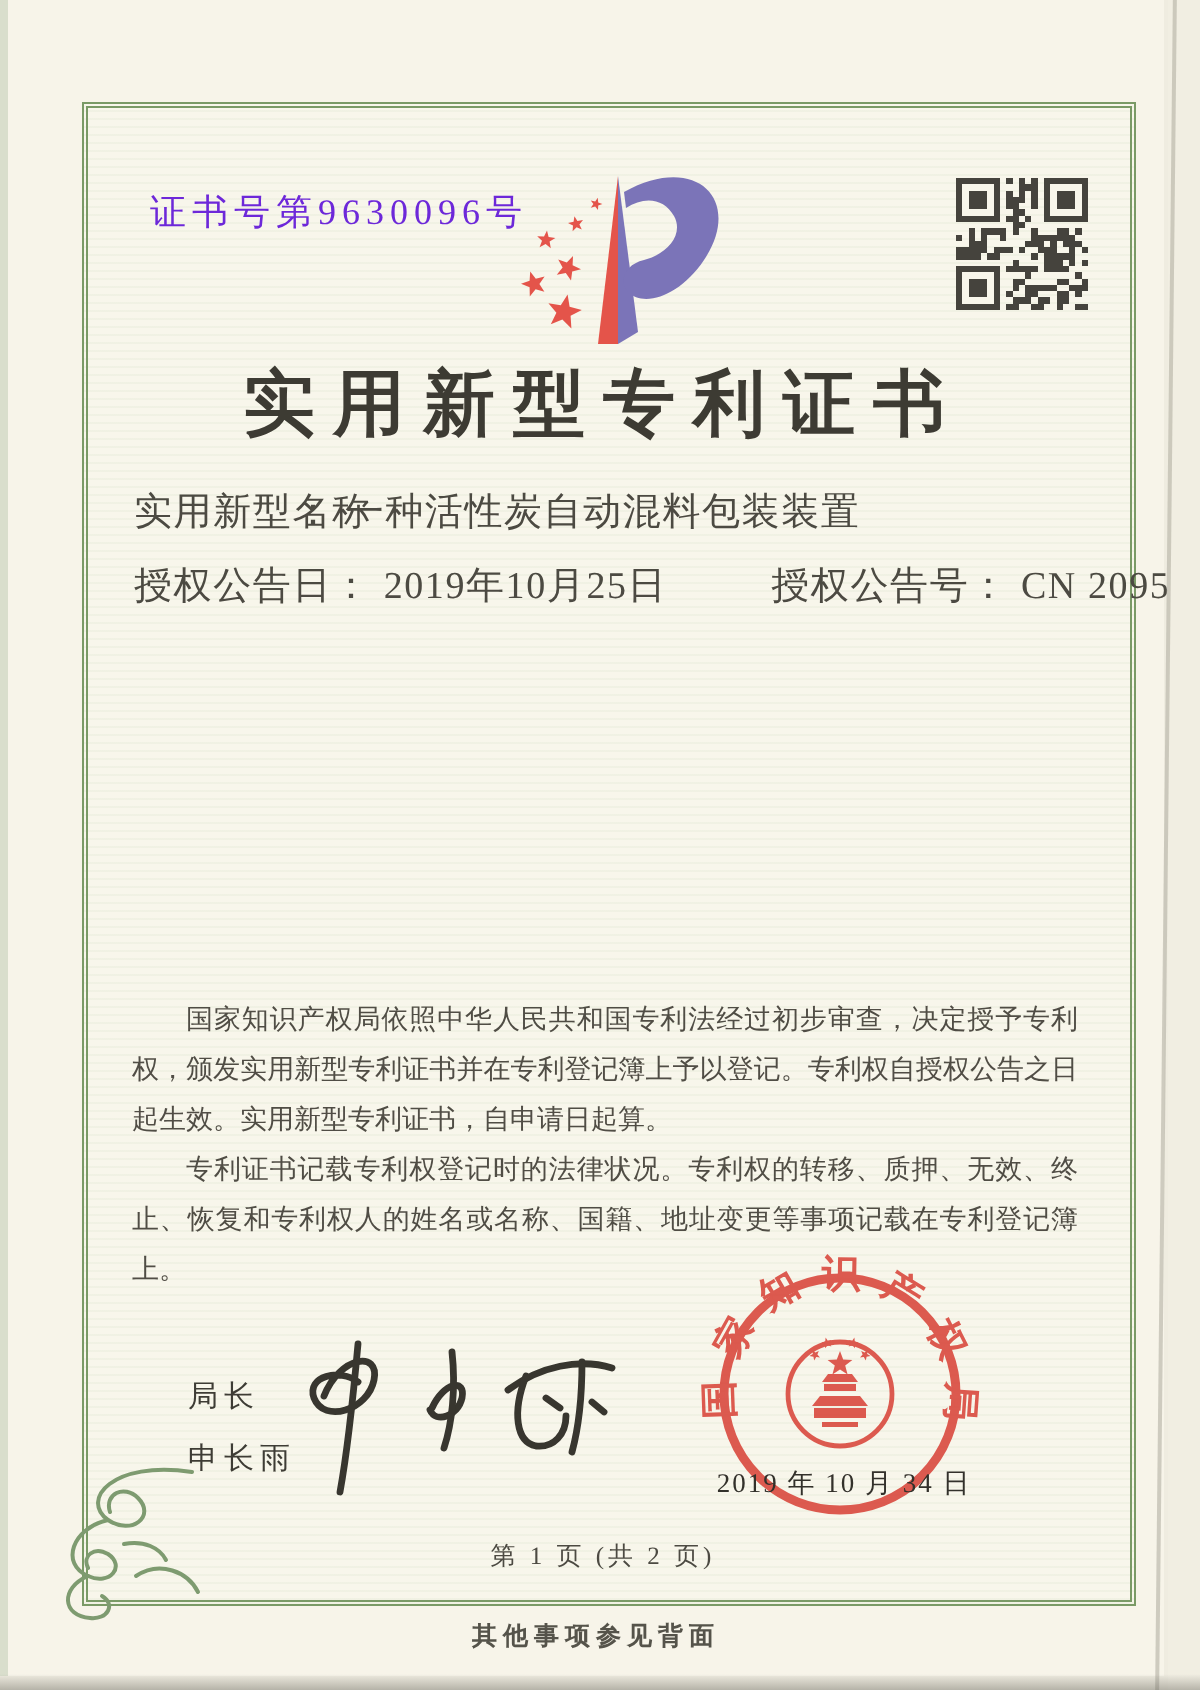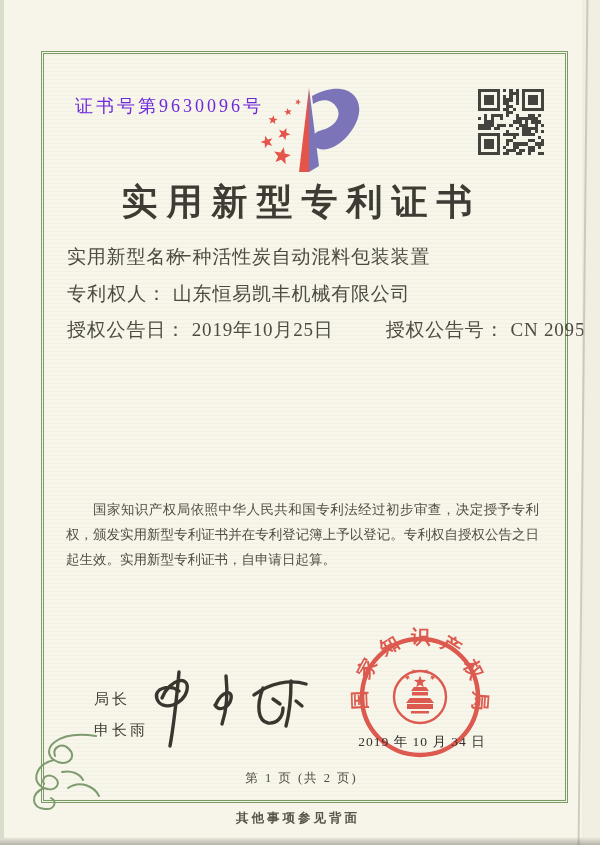--- a/index.html
+++ b/index.html
@@ -222,29 +222,27 @@
     </g>
 </svg>
 
 <div class="title">实用新型专利证书</div>
 
 <div class="fields">
   <div class="row">
     <span class="row-label">实用新型名称</span><span>：</span><span class="row-value">一种活性炭自动混料包装装置</span>
   </div>
   <div class="row">
-    <span class="row-label">专利权人</span><span>：</span><span class="row-value">山东恒易凯丰机械有限公司</span>
-  </div>
-  <div class="row">
     <span class="row-label narrow">授权公告日</span><span>：</span><span class="row-value">2019年10月25日</span><span class="grant-gap"></span><span class="row-label narrow">授权公告号</span><span>：</span><span class="row-value">CN 209535519 U</span>
   </div>
 </div>
 
 <div class="paras">
   <p>国家知识产权局依照中华人民共和国专利法经过初步审查，决定授予专利权，颁发实用新型专利证书并在专利登记簿上予以登记。专利权自授权公告之日起生效。实用新型专利证书，自申请日起算。</p>
+  <p>专利证书记载专利权登记时的法律状况。专利权的转移、质押、无效、终止、恢复和专利权人的姓名或名称、国籍、地址变更等事项记载在专利登记簿上。</p>
 </div>
 
 <div class="director">
   <div>局长</div>
   <div>申长雨</div>
 </div>
 
 <svg class="signature" viewBox="0 0 200 92">
   <path d="M30,36 C38,16 58,13 55,28 C52,43 30,50 25,37 C21,26 38,22 47,29"></path>
   <path d="M47,10 C45,32 42,62 38,84"></path>

